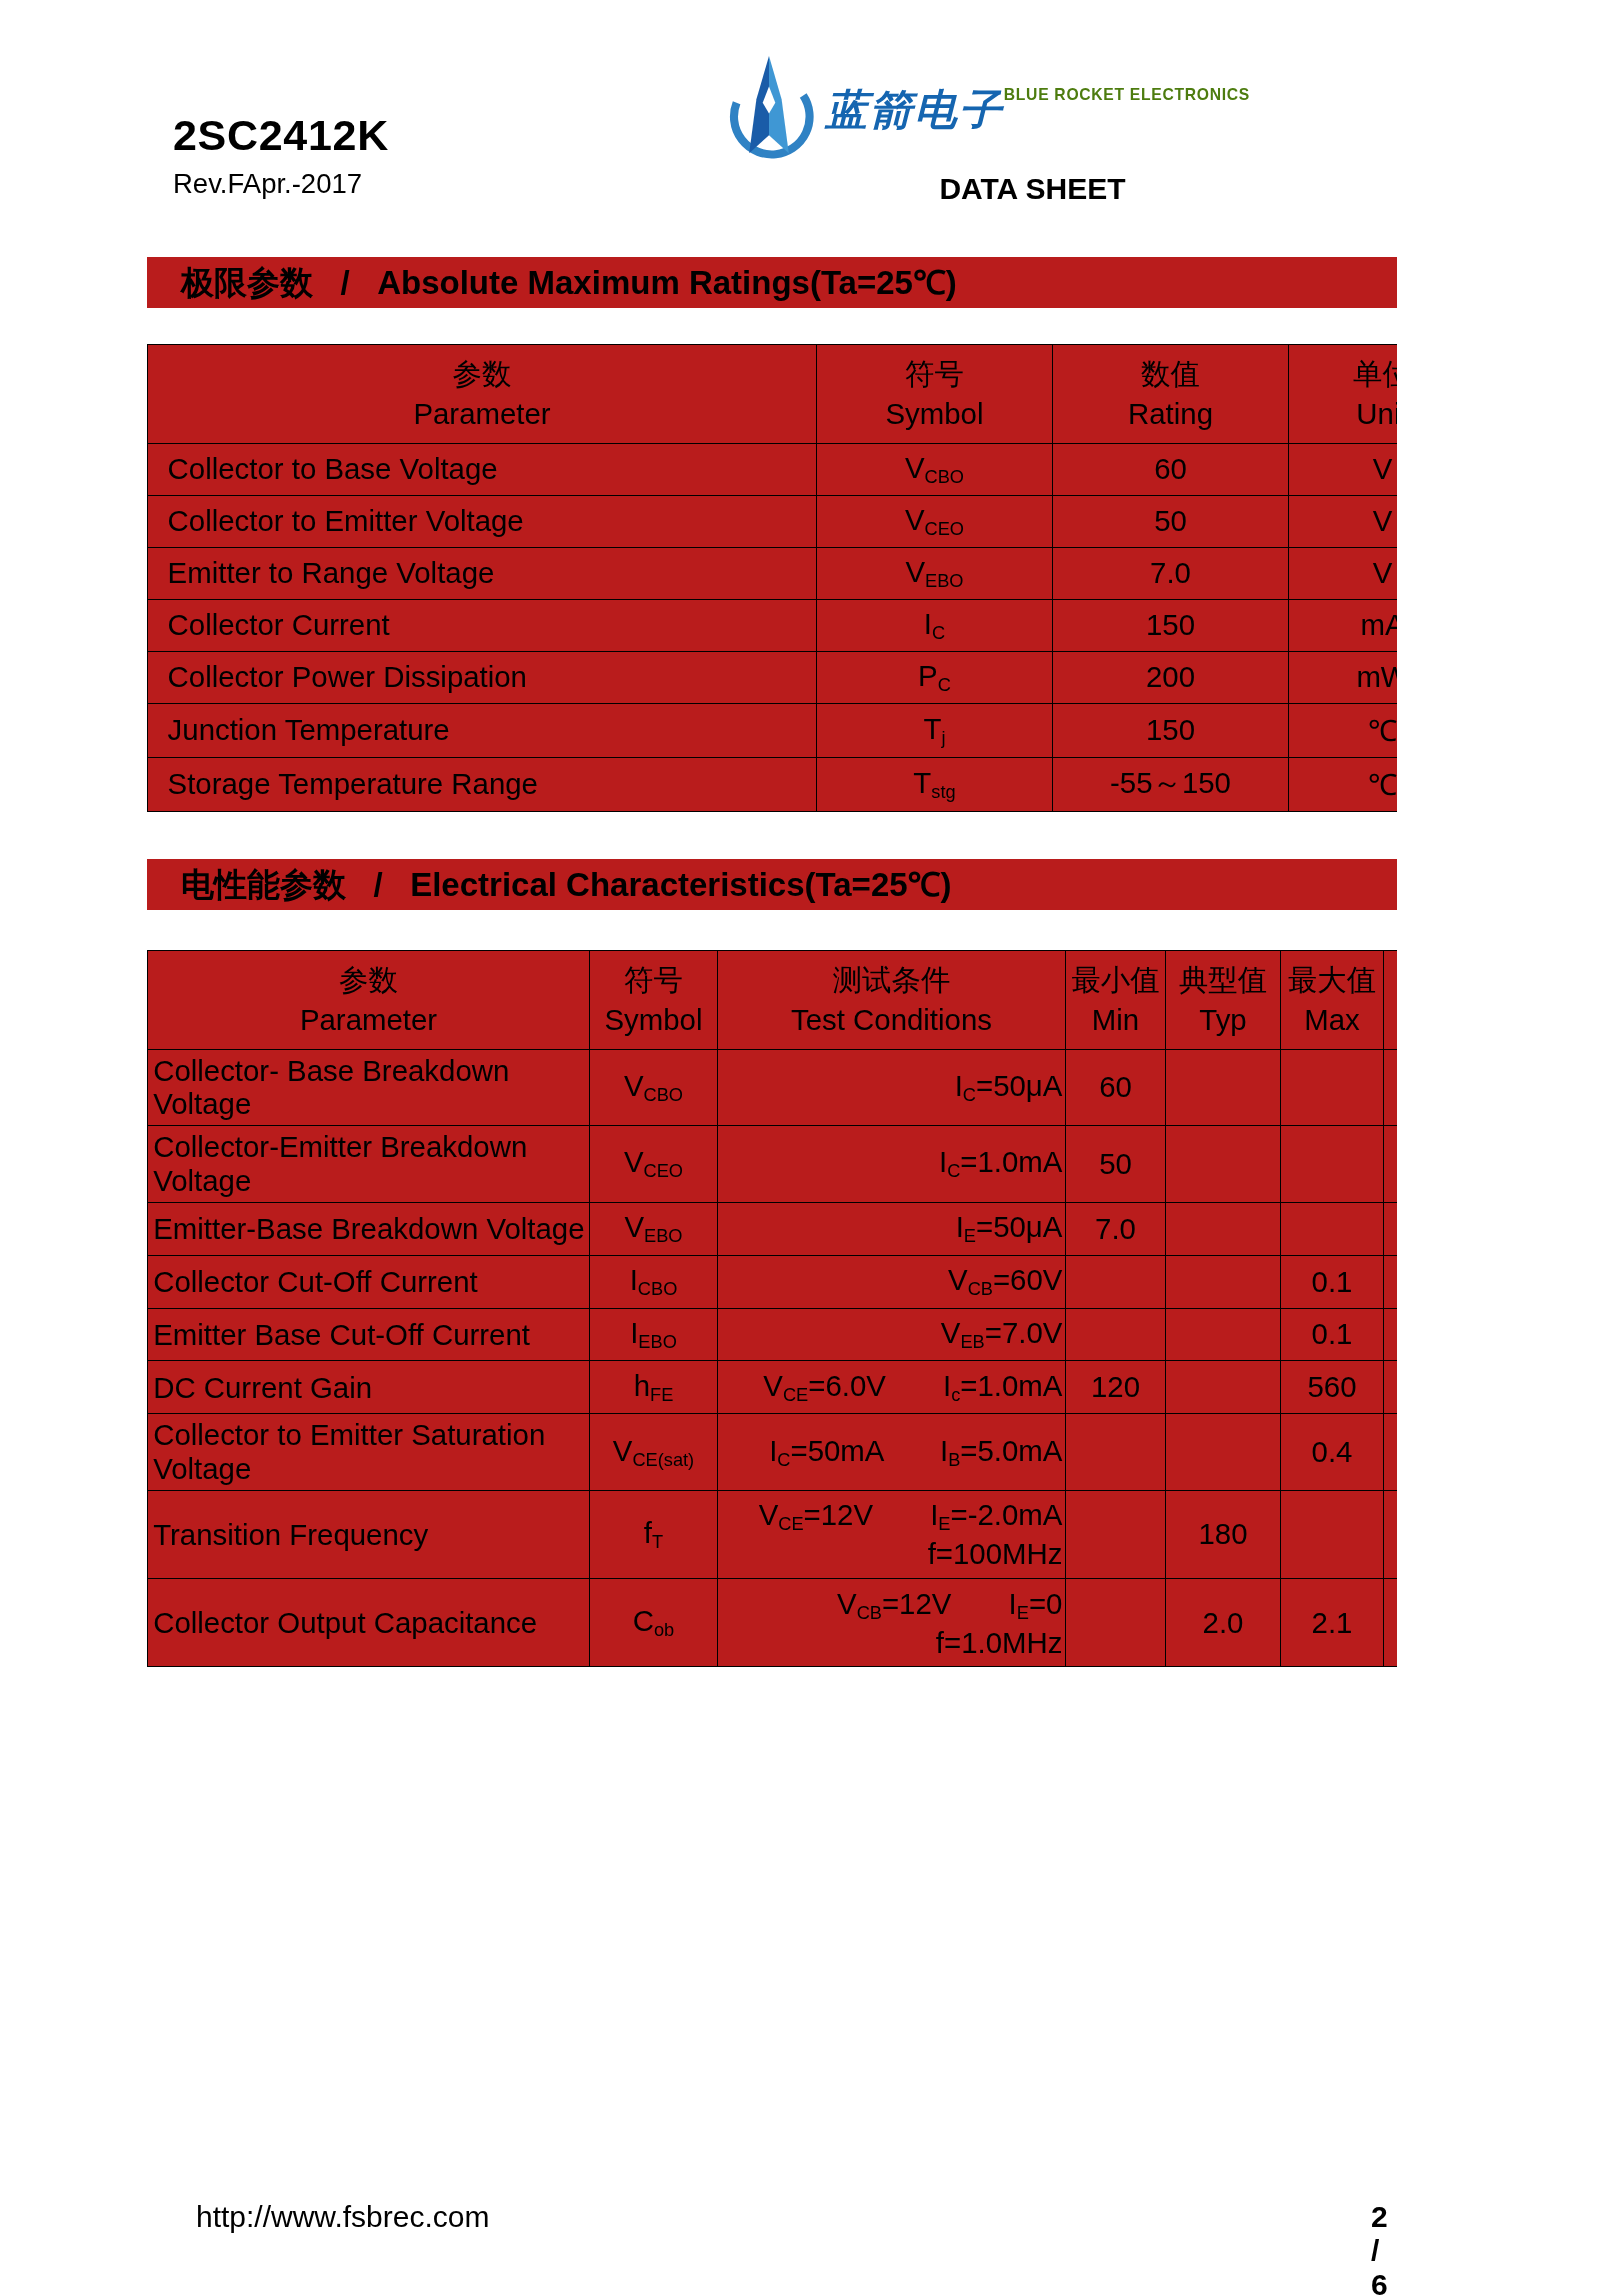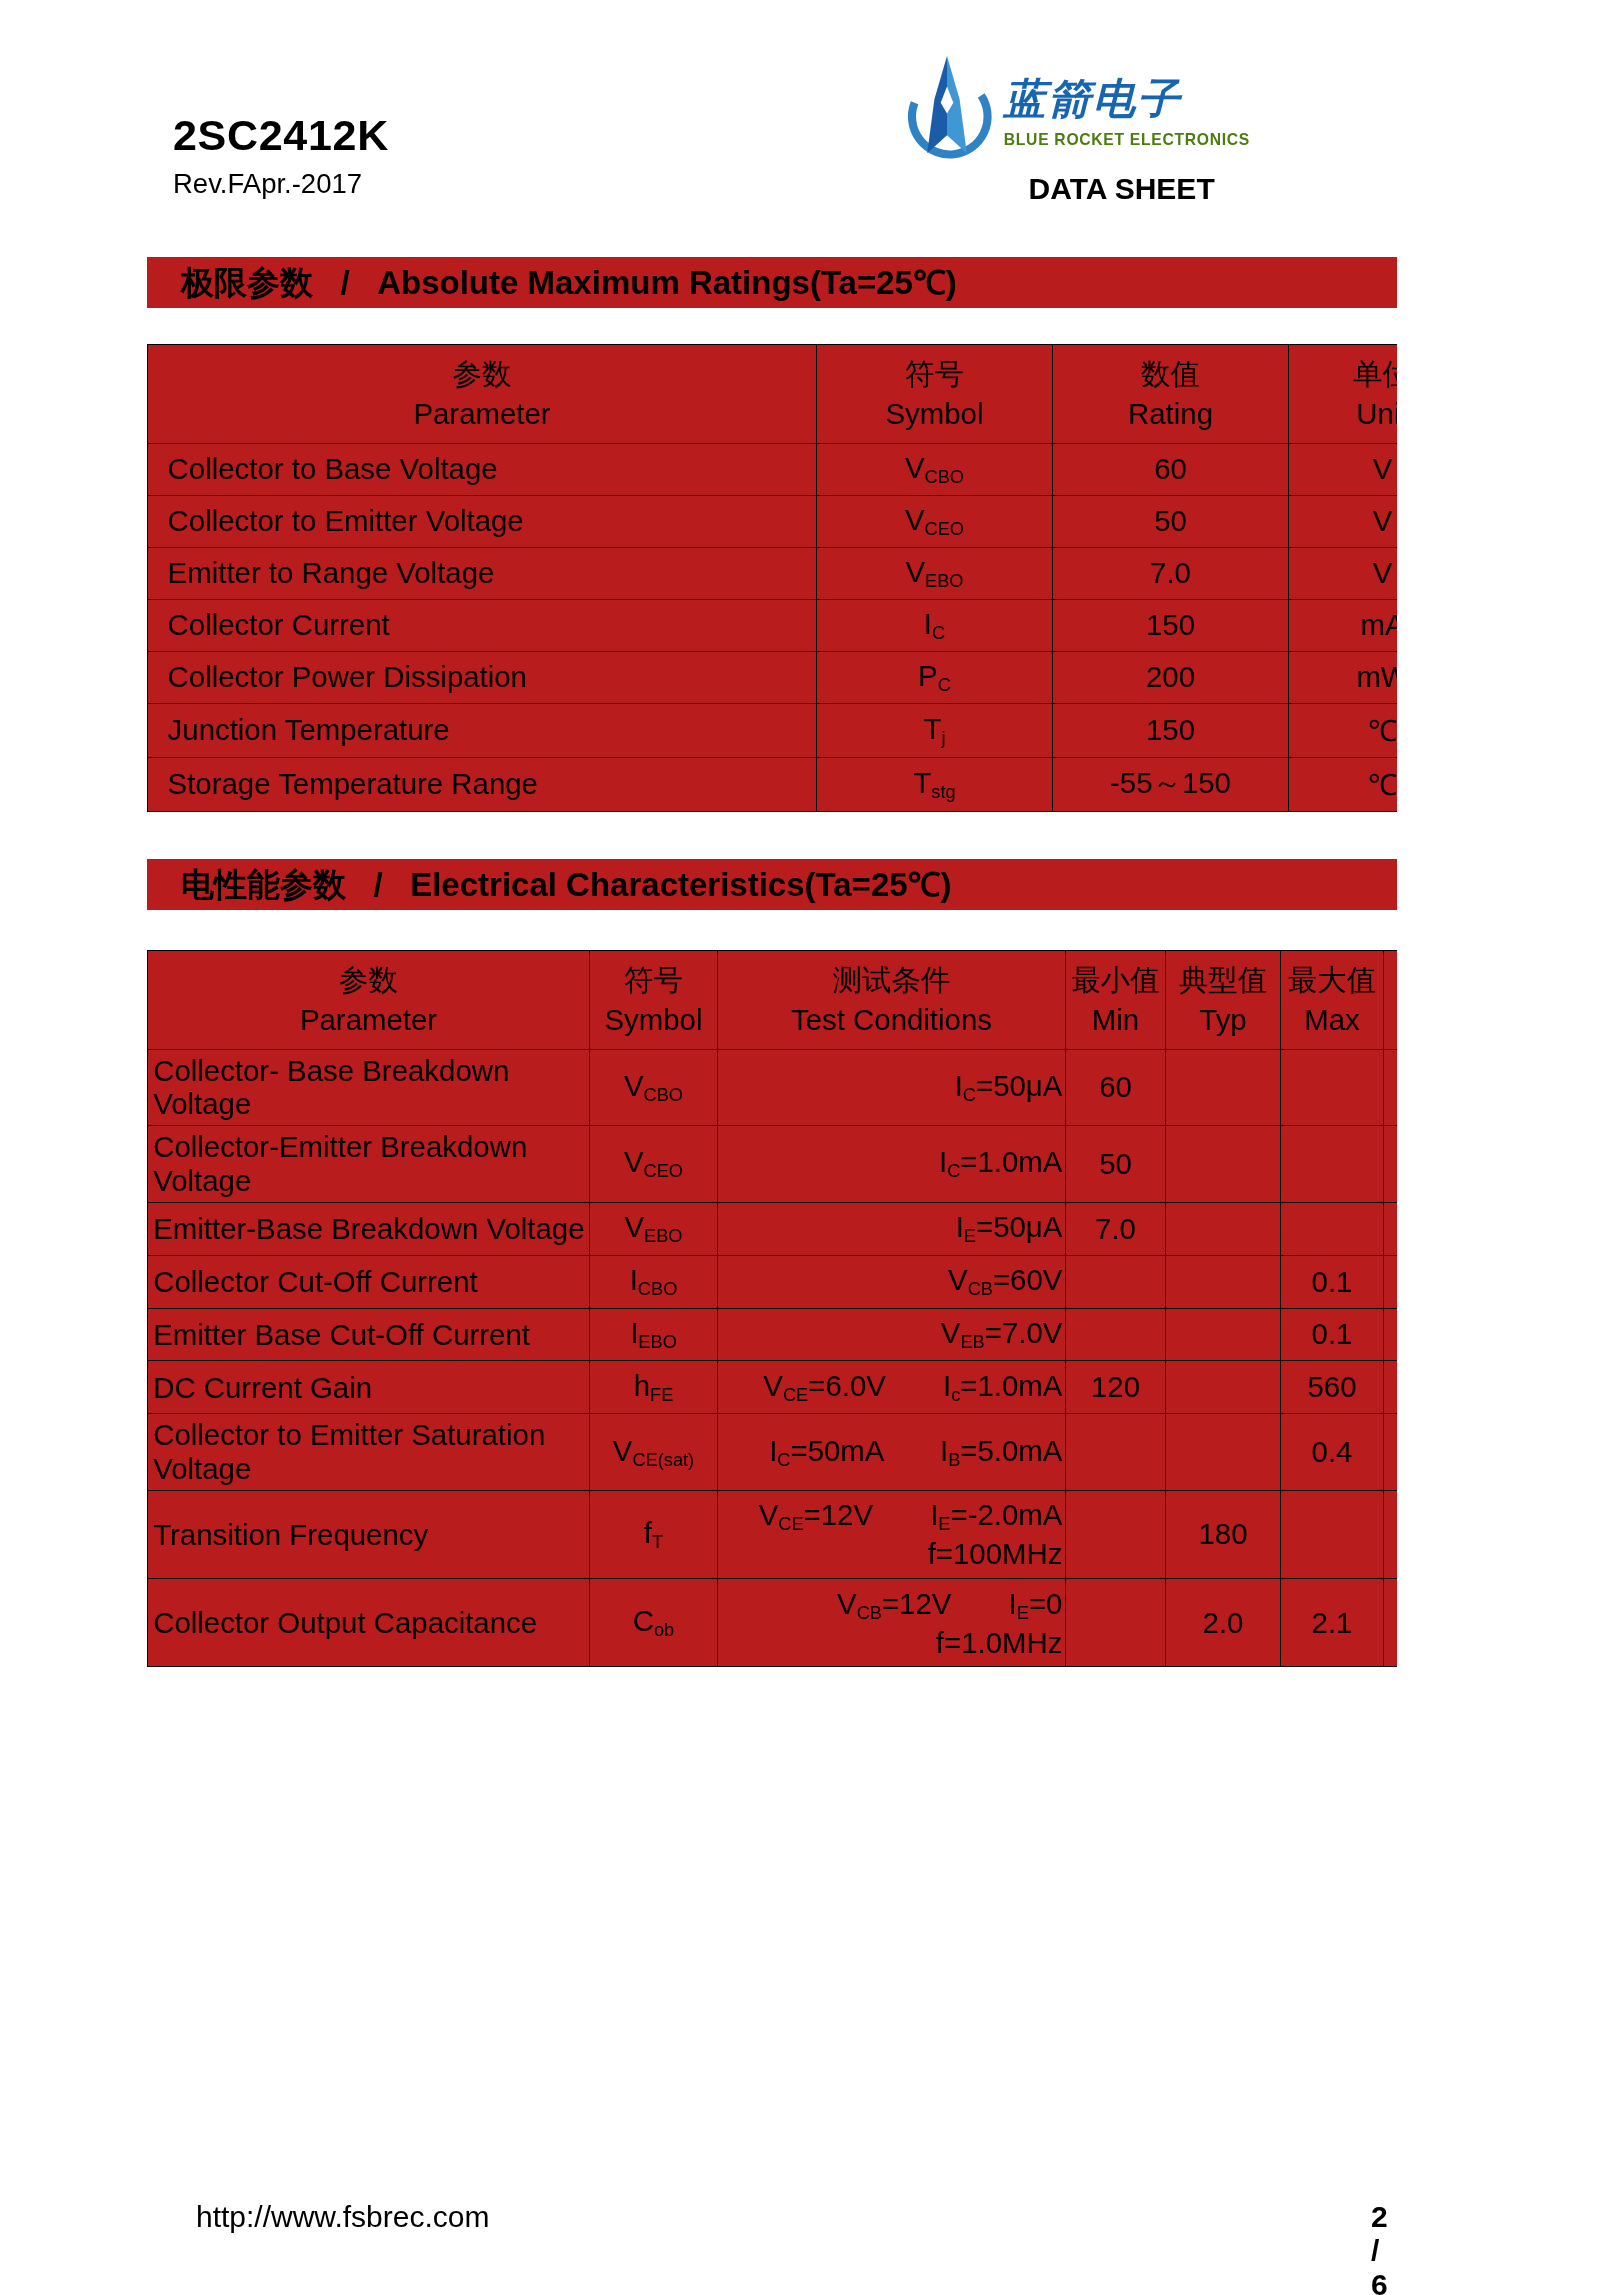--- a/index.html
+++ b/index.html
@@ -8,21 +8,21 @@
     position:relative; width:1397px; height:2295px; background:#ffffff;
     font-family:"Liberation Sans", sans-serif; color:#000; overflow:hidden;
   }
   
   .title-block { position:absolute; left:173px; top:111px; }
   .part-number { font-size:43px; font-weight:bold; letter-spacing:0.7px; }
   .revision { font-size:27.5px; margin-top:7.9px; }
   .logo-block { position:absolute; top:56px; right:147px; }
   .logo-row { display:flex; align-items:center; gap:10.5px; }
   .rocket-svg { width:92px; height:108px; display:block; }
-  .logo-text { display:flex; flex-direction:column; align-items:flex-start; }
+  .logo-text { display:flex; flex-direction:row; align-items:flex-start; }
   .logo-cn { font-size:42px; font-weight:bold; font-style:italic; color:#1565b0; letter-spacing:2.6px; }
   .logo-en { font-size:15.7px; font-weight:bold; color:#4d7c0f; letter-spacing:0.7px; margin-top:3.9px; white-space:nowrap; }
   .doc-type { font-size:30px; font-weight:bold; margin-top:7.9px; text-align:center; padding-left:92px; }
   
   .section-bar {
     position:absolute; left:147px; width:1332px; height:51px;
     background:#b91c1c; font-size:33px; font-weight:bold;
     display:flex; align-items:center; padding-left:34px; white-space:pre-wrap;
   }
   .bar1 { top:257px; }

